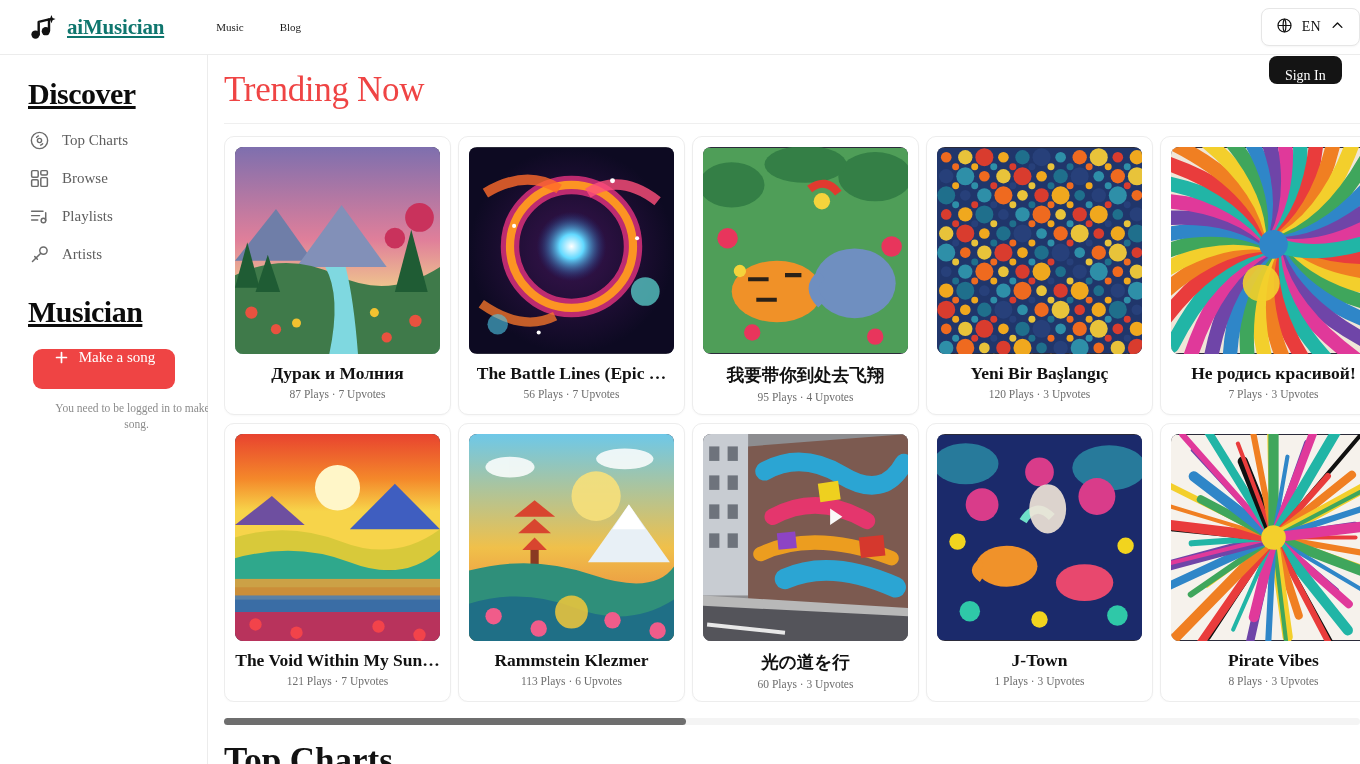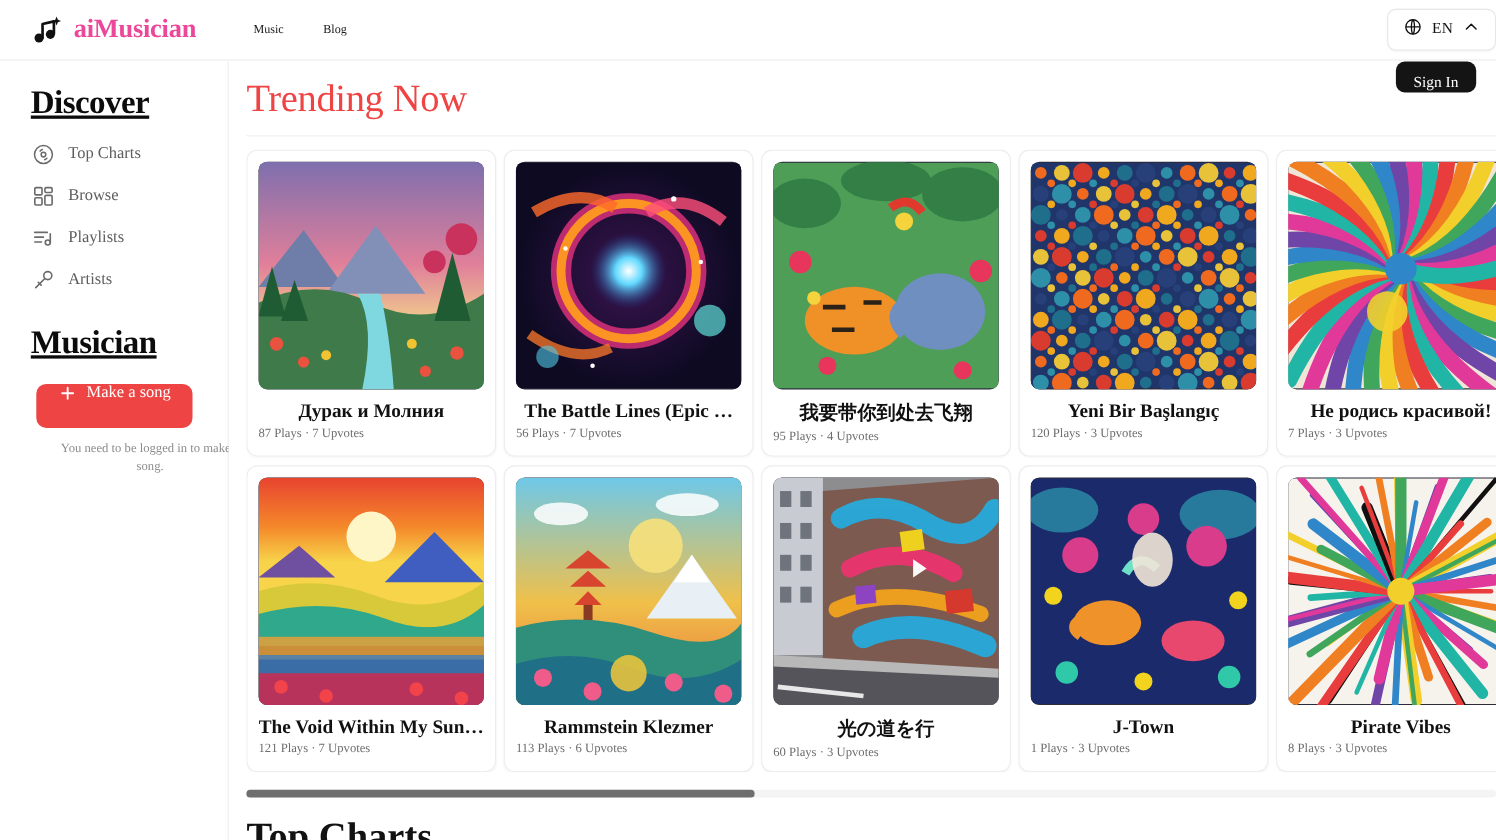--- a/index.html
+++ b/index.html
@@ -19,22 +19,23 @@
     border-bottom: 1px solid #ececec;
     display: flex; align-items: center;
     z-index: 30;
   }
   .brand {
     display: flex; align-items: center; gap: 9px;
     margin-left: 28px;
   }
   .brand-logo { width: 30px; height: 30px; display: block; }
   .brand-name {
-    font-size: 24px; font-weight: bold; letter-spacing: -0.2px;
-    color: #ec4899;
+    font-size: 21px; font-weight: bold; letter-spacing: -0.2px;
+    color: #0f766e;
+    text-decoration: underline;
   }
   .topnav { display: flex; align-items: center; margin-left: 36px; gap: 4px; }
   .topnav a {
     font-size: 11px; color: #1a1a1a; text-decoration: none;
     padding: 8px 16px; border-radius: 6px;
   }
   .top-right {
     position: absolute; right: 0px; top: 8px;
     display: flex; align-items: center; gap: 10px; flex-direction: column;
   }
@@ -141,21 +142,21 @@
   }
   .card-art svg { display: block; width: 100%; height: 100%; }
   .card-title {
     margin-top: 9px;
     font-size: 17.5px; font-weight: bold;
     text-align: center; color: #111111;
     white-space: nowrap; overflow: hidden; text-overflow: ellipsis;
   }
   .card-meta {
     margin-top: 4px;
-    font-size: 11.5px; color: #6d6d6d;
+    font-size: 11.5px; text-align: center; color: #6d6d6d;
   }
 
   .scroll-track {
     margin: 16px 0 0 16px;
     width: 1136px; height: 7px;
     background: #f4f4f4; border-radius: 4px;
     position: relative;
   }
   .scroll-thumb {
     position: absolute; left: 0; top: 0;

